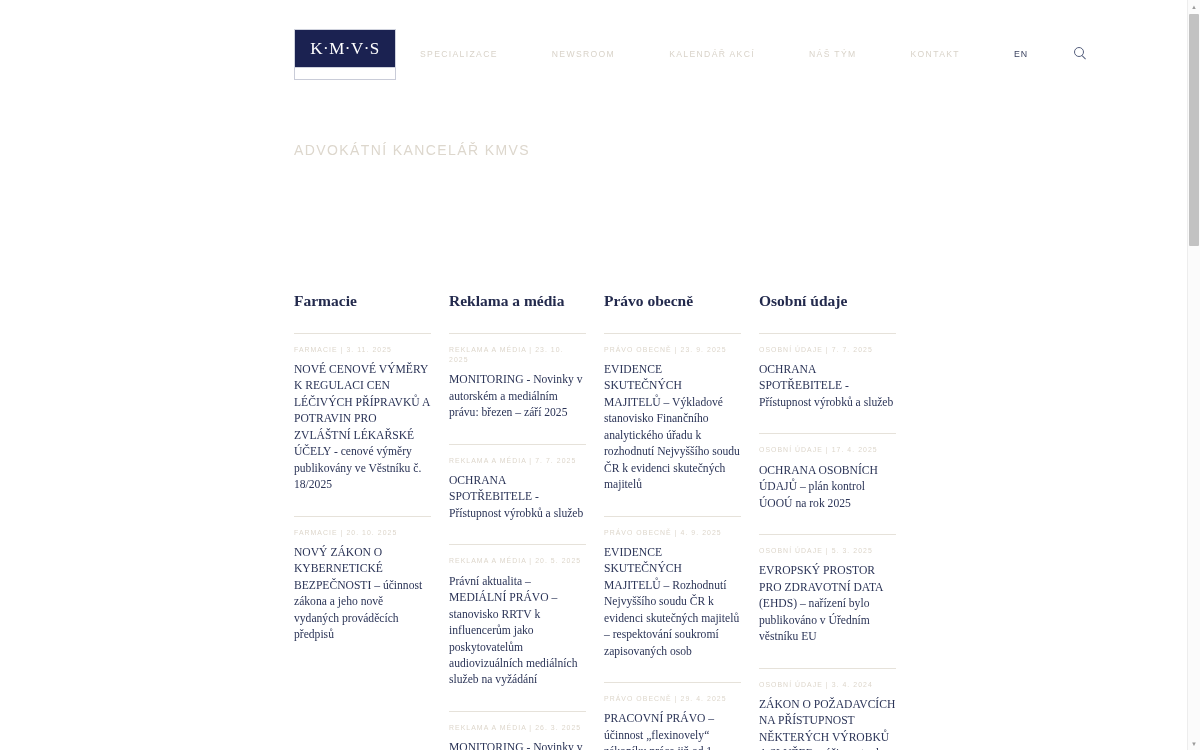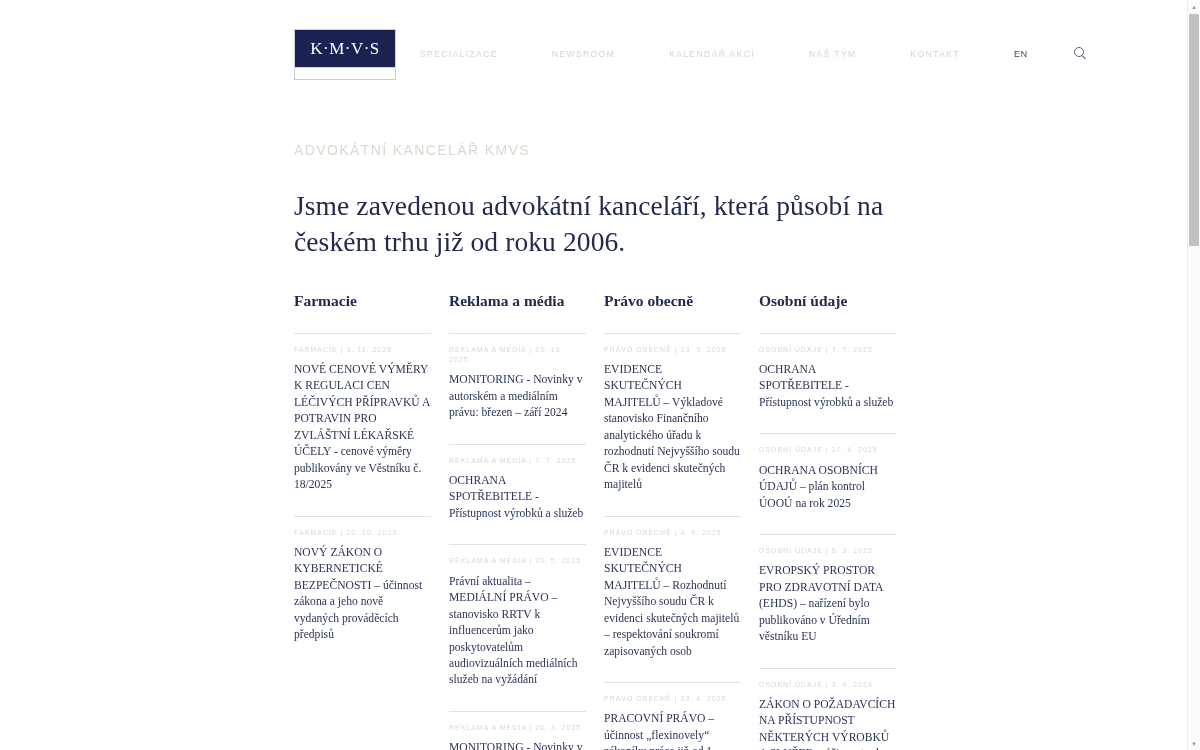--- a/index.html
+++ b/index.html
@@ -215,21 +215,20 @@
       <span class="nav-item">KALENDÁŘ AKCÍ</span>
       <span class="nav-item">NÁŠ TÝM</span>
       <span class="nav-item">KONTAKT</span>
       <span class="nav-item lang">EN</span>
       <span class="search-icon"></span>
     </nav>
   </div>
 
   <div class="hero">
     <div class="eyebrow">ADVOKÁTNÍ KANCELÁŘ KMVS</div>
-    <h1 class="hero-title">Jsme zavedenou advokátní kanceláří, která působí na českém trhu již od roku 2006.</h1>
   </div>
 
   <div class="columns">
 
     <div class="col col-1">
       <h2 class="col-title">Farmacie</h2>
       <div class="post">
         <div class="post-meta">FARMACIE | 3. 11. 2025</div>
         <div class="post-title">NOVÉ CENOVÉ VÝMĚRY K REGULACI CEN LÉČIVÝCH PŘÍPRAVKŮ A POTRAVIN PRO ZVLÁŠTNÍ LÉKAŘSKÉ ÚČELY - cenové výměry publikovány ve Věstníku č. 18/2025</div>
       </div>
@@ -237,21 +236,21 @@
         <div class="post-meta">FARMACIE | 20. 10. 2025</div>
         <div class="post-title">NOVÝ ZÁKON O KYBERNETICKÉ BEZPEČNOSTI – účinnost zákona a jeho nově vydaných prováděcích předpisů</div>
       </div>
 
     </div>
 
     <div class="col col-2">
       <h2 class="col-title">Reklama a média</h2>
       <div class="post post-1">
         <div class="post-meta">REKLAMA A MÉDIA | 23. 10. 2025</div>
-        <div class="post-title">MONITORING - Novinky v autorském a mediálním právu: březen – září 2024</div>
+        <div class="post-title">MONITORING - Novinky v autorském a mediálním právu: březen – září 2025</div>
       </div>
       <div class="post">
         <div class="post-meta">REKLAMA A MÉDIA | 7. 7. 2025</div>
         <div class="post-title">OCHRANA SPOTŘEBITELE - Přístupnost výrobků a služeb</div>
       </div>
       <div class="post">
         <div class="post-meta">REKLAMA A MÉDIA | 20. 5. 2025</div>
         <div class="post-title">Právní aktualita – MEDIÁLNÍ PRÁVO – stanovisko RRTV k influencerům jako poskytovatelům audiovizuálních mediálních služeb na vyžádání</div>
       </div>
       <div class="post">

